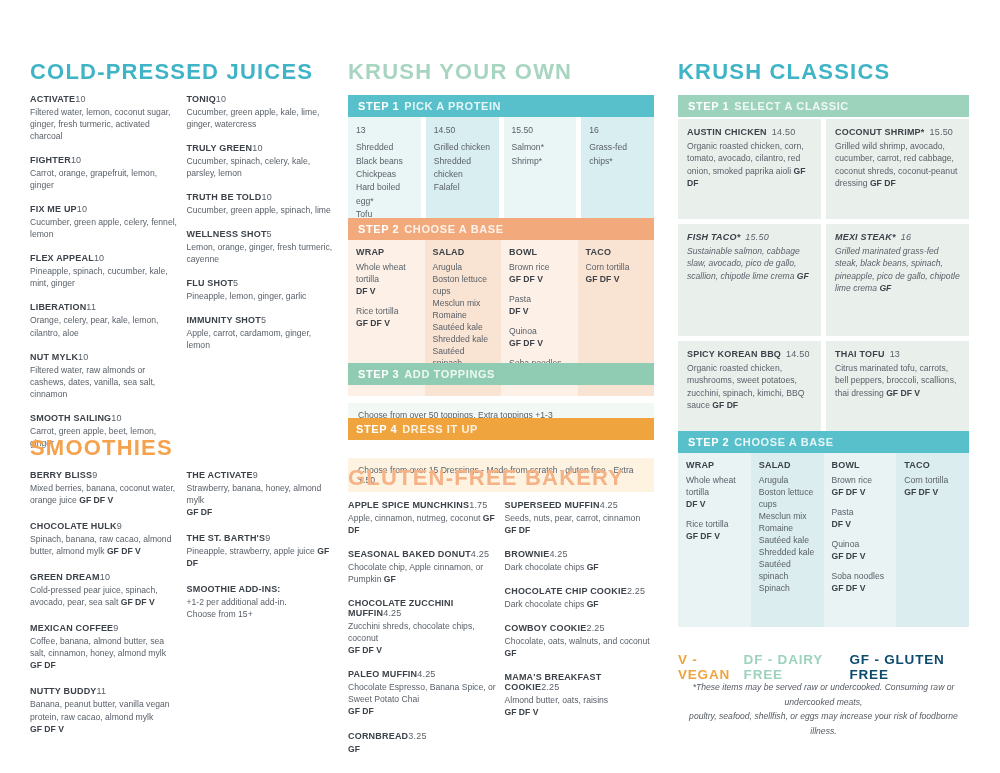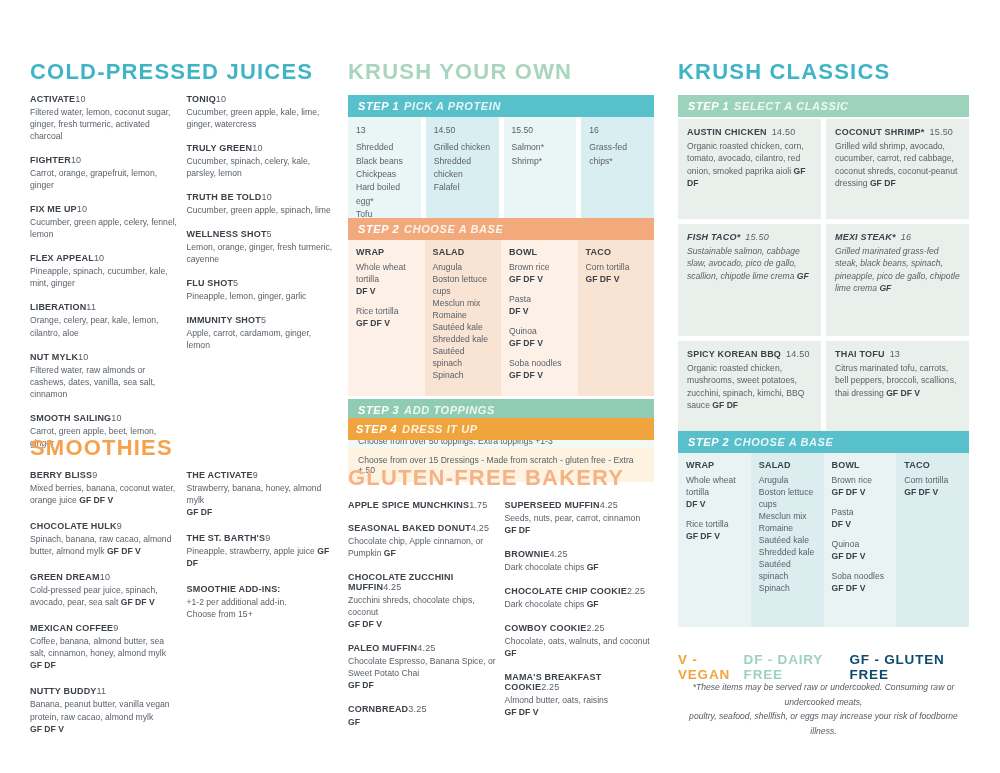--- a/index.html
+++ b/index.html
@@ -14,25 +14,25 @@
   .sec{position:absolute;left:0;right:0;}
 
   .title{font-size:22px;font-weight:bold;letter-spacing:1.2px;line-height:1.1;}
   .t-teal{color:#3fb4c6;}
   .t-mint{color:#a8d5c0;}
   .t-orange{color:#f6a14b;}
   .t-salmon{color:#f5b286;}
 
   
   .bar{height:22px;display:flex;align-items:center;padding:0 10px;color:#fff;
-       font-weight:bold;font-size:11px;letter-spacing:.6px;font-style:italic;}
+       font-weight:bold;font-size:11px;letter-spacing:.6px;}
   .bar .lbl{opacity:.85;margin-left:5px;}
   .bar-teal{background:#57c0cb;}
   .bar-salmon{background:#f2aa7d;}
-  .bar-mint{background:#90ccb3;margin-top:36px;}
+  .bar-mint{background:#90ccb3;}
   .bar-orange{background:#f0a43e;padding-left:8px;}
   .bar-mint2{background:#9dd2bd;}
 
   
   .cols{display:flex;gap:7px;}
   .menu-col{flex:1;min-width:0;}
   .item{margin-bottom:13px;}
   .sec-smoothies .item{margin-bottom:15px;}
   .item-head{font-size:9px;font-weight:bold;letter-spacing:.2px;}
   .item-price{font-weight:normal;color:#5a6169;margin-left:0;}
@@ -54,21 +54,21 @@
   .b-entry .btags{font-weight:bold;color:#3c4249;display:block;}
   .b-entry.with-tags{margin-bottom:8px;}
   .base-mid{min-height:115px;}
   .base-mid .b-col:nth-child(odd){background:#fdf1e7;}
   .base-mid .b-col:nth-child(even){background:#f9e3d2;}
   .base-right{min-height:174px;}
   .base-right .b-col:nth-child(odd){background:#e9f3f4;}
   .base-right .b-col:nth-child(even){background:#dcedef;}
 
   
-  .note{font-size:8.6px;color:#5a6169;padding:7px 10px;margin-top:8px;}
+  .note{font-size:8.6px;color:#5a6169;padding:7px 10px;margin-top:18px;}
   .note-mint{background:#f2f8f4;}
   .note-cream{background:#fdf3e0;}
 
   
   .c-grid{display:grid;grid-template-columns:1fr 1fr;gap:5px;}
   .c-cell{background:#e9f0ec;padding:8px 9px;}
   .c-cell.r1{min-height:84px;}
   .c-cell.r2{min-height:96px;font-style:italic;}
   .c-cell.r3{min-height:92px;}
   .c-name{font-size:9px;font-weight:bold;letter-spacing:.2px;}
@@ -282,20 +282,21 @@
     </div>
     <div class="note note-cream">Choose from over 15 Dressings - Made from scratch - gluten free - Extra +.50</div>
   </div>
 
   <div class="sec" style="top:406px;">
     <div class="title t-salmon mb10">GLUTEN-FREE BAKERY</div>
     <div class="cols">
         <div class="menu-col">
           <div class="item">
             <div class="item-head"><span class="item-name">APPLE SPICE MUNCHKINS</span><span class="item-price">1.75</span></div>
+            <div class="item-desc">Apple, cinnamon, nutmeg, coconut <b class="tags">GF DF</b></div>
           </div>
           <div class="item">
             <div class="item-head"><span class="item-name">SEASONAL BAKED DONUT</span><span class="item-price">4.25</span></div>
             <div class="item-desc">Chocolate chip, Apple cinnamon, or Pumpkin <b class="tags">GF</b></div>
           </div>
           <div class="item">
             <div class="item-head"><span class="item-name">CHOCOLATE ZUCCHINI MUFFIN</span><span class="item-price">4.25</span></div>
             <div class="item-desc">Zucchini shreds, chocolate chips, coconut
 <b class="tags">GF DF V</b></div>
           </div>

